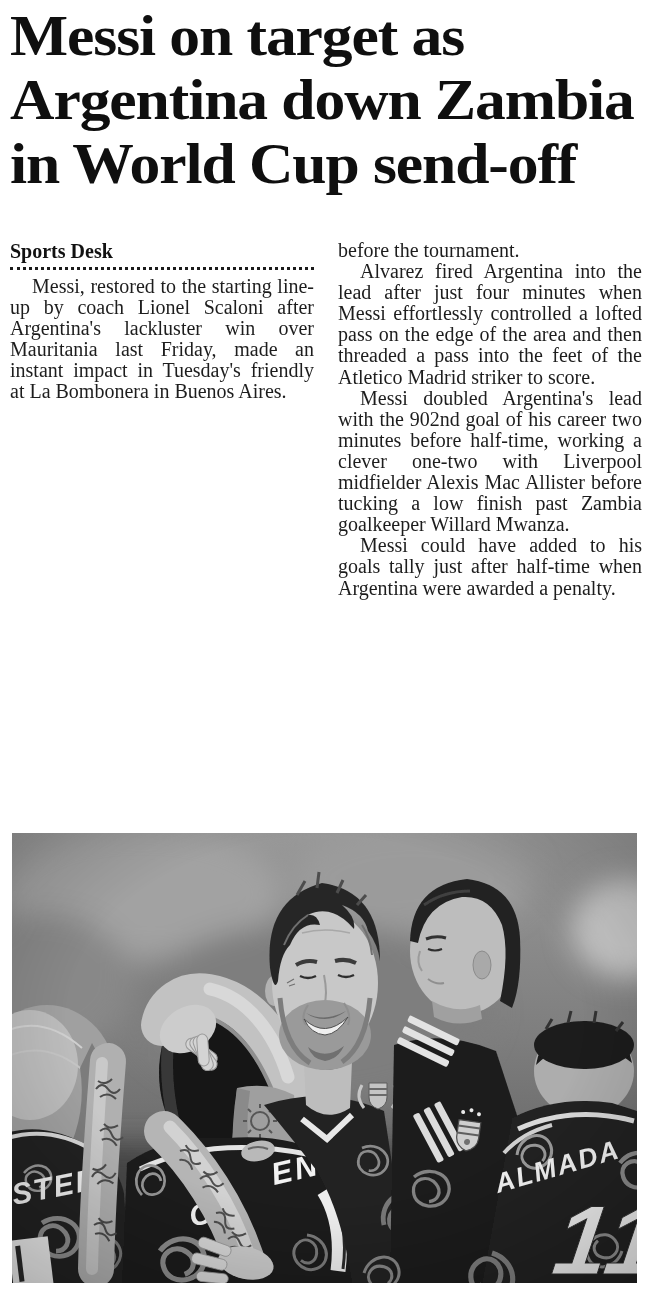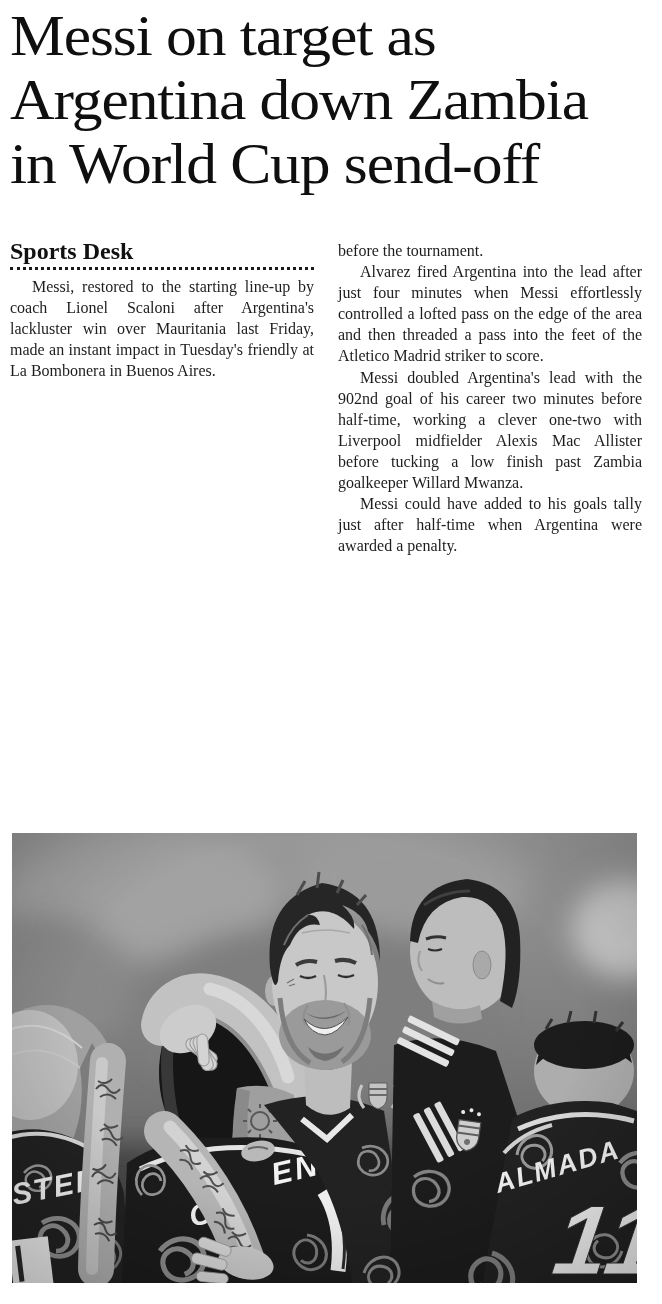--- a/index.html
+++ b/index.html
@@ -1,37 +1,37 @@
 <!DOCTYPE html>
 <html><head>
 <meta charset="utf-8">
 <style>
   html,body{margin:0;padding:0;}
   body{
     width:662px;height:1304px;position:relative;background:#ffffff;
     font-family:"Liberation Serif",serif;color:#1c1c1c;overflow:hidden;
   }
   .headline{
-    position:absolute;left:10px;top:4px;margin:0;font-weight:400;
+    position:absolute;left:10px;top:4px;margin:0;font-weight:700;
     font-size:56px;line-height:64px;color:#0f0f0f;letter-spacing:-1px;
   }
   .headline-line{transform:scaleX(1.1);transform-origin:0 50%;white-space:nowrap;}
   .columns{
     position:absolute;left:10px;top:240px;width:632px;
     display:flex;gap:24px;
   }
   .col{width:304px;}
   .byline{
-    font-weight:bold;font-size:24px;line-height:22px;color:#111;
+    font-weight:bold;font-size:20px;line-height:22px;color:#111;
   }
   .byline-rule{
     height:4px;border-bottom:3px dotted #1b1b1b;margin:1px 0 6px 0;
   }
   .col p{
-    margin:0;font-size:16px;line-height:21.1px;text-align:justify;
+    margin:0;font-size:20px;line-height:21.1px;text-align:justify;
     text-indent:22px;color:#1d1d1d;
   }
   .col p.noindent{text-indent:0;}
   .photo-frame{
     position:absolute;left:12px;top:833px;width:625px;height:450px;
     background:#8a8a8a;overflow:hidden;
   }
   .photo-frame svg{display:block;}
   .jersey-text{
     font-family:"Liberation Sans",sans-serif;font-weight:bold;font-style:italic;

